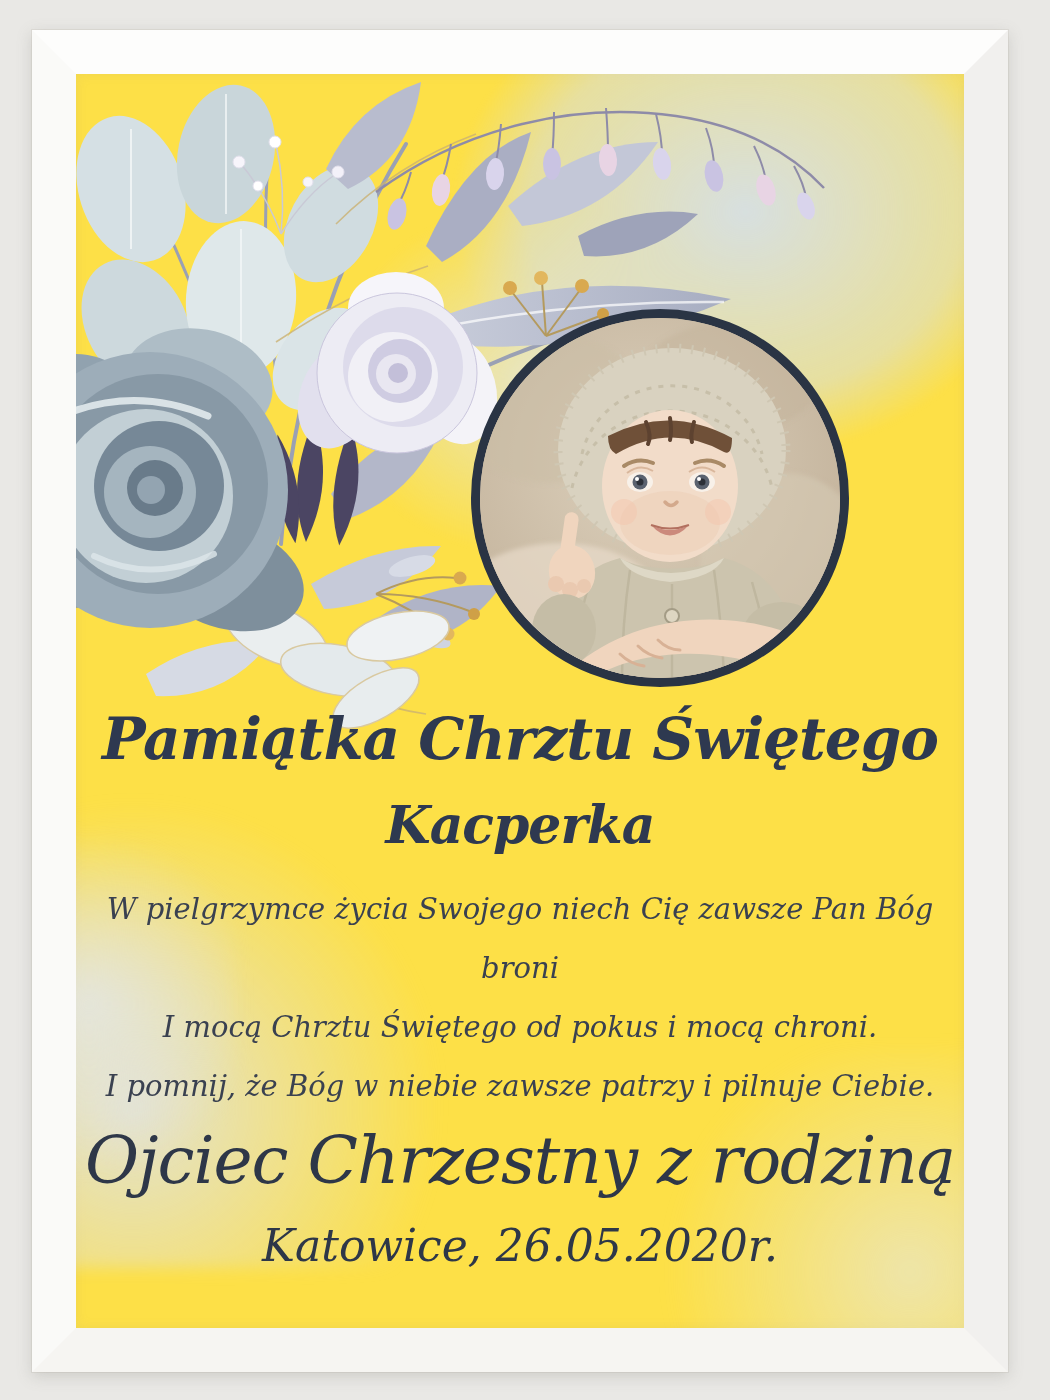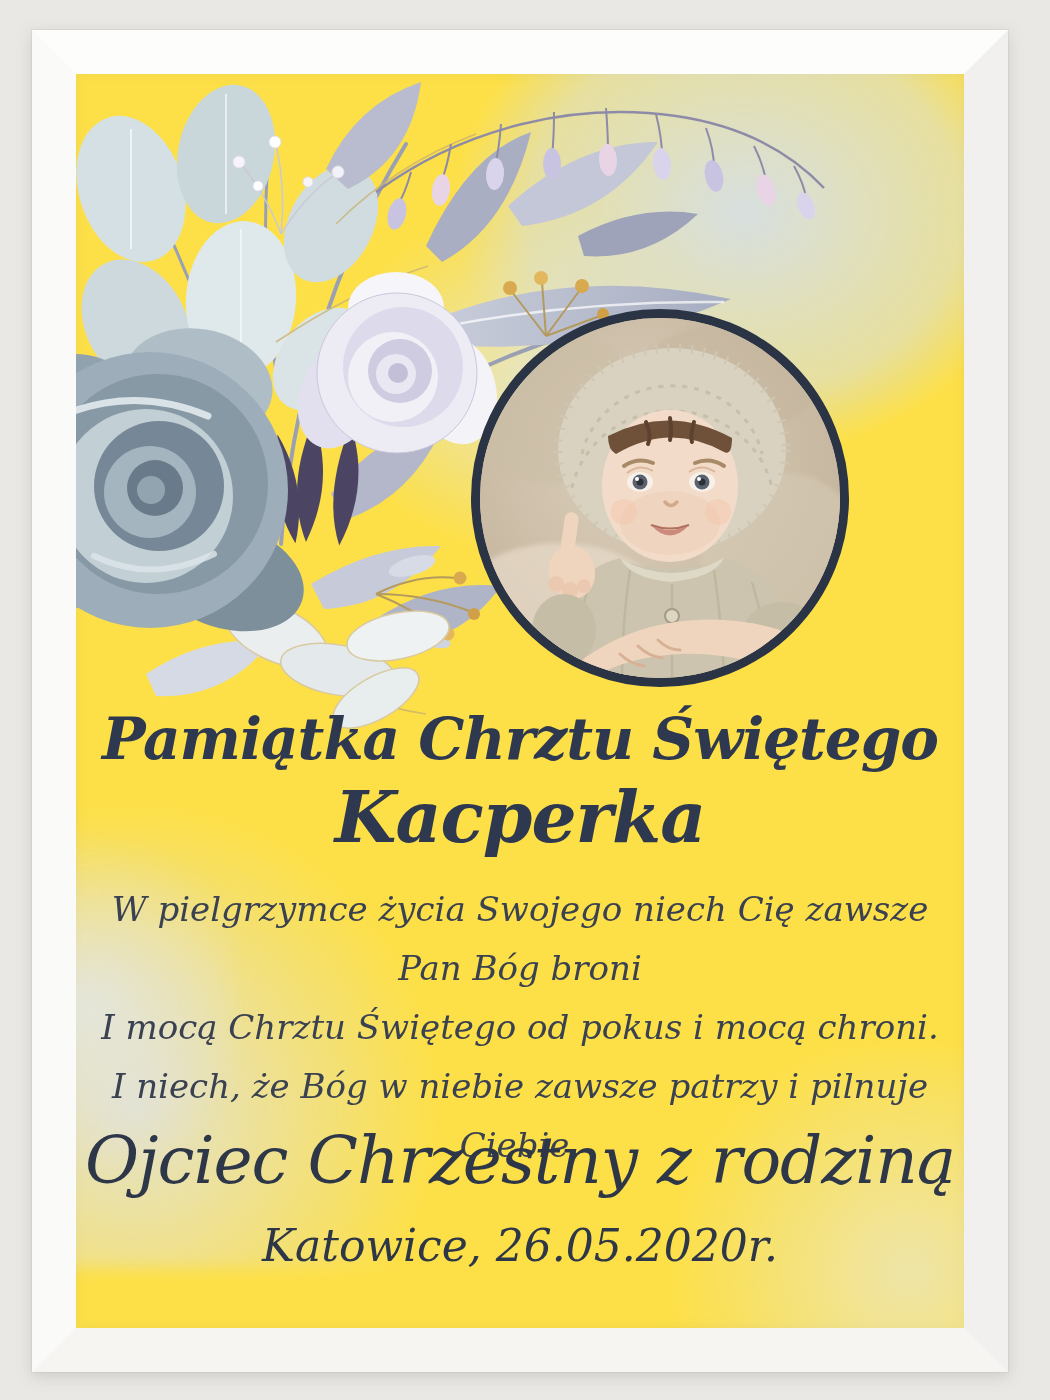--- a/index.html
+++ b/index.html
@@ -57,22 +57,22 @@
   
   .photo{
     position:absolute;left:395px;top:235px;width:360px;height:360px;
     border:9px solid #2a3444;border-radius:50%;
     overflow:hidden;background:#cdbfa9;
   }
   .photo svg{display:block;width:100%;height:100%;}
   
   .txt{position:absolute;left:0;right:0;text-align:center;color:#2e3950;}
   .title1{top:634px;font-size:58px;font-weight:bold;font-style:italic;letter-spacing:-1px;line-height:1.1;}
-  .title2{top:704px;font-size:71px;font-weight:bold;font-style:italic;letter-spacing:-1px;line-height:1.1;}
-  .poem{top:806px;font-style:italic;color:#3a4150;font-size:34px;line-height:59px;font-weight:normal;}
+  .title2{top:722px;font-size:52px;font-weight:bold;font-style:italic;letter-spacing:-1px;line-height:1.1;}
+  .poem{top:806px;font-style:italic;color:#3a4150;font-size:29px;line-height:59px;font-weight:normal;}
   .signature{top:1048px;font-size:66px;font-style:italic;letter-spacing:-1px;color:#2e3748;}
   .placedate{top:1146px;font-size:44px;font-style:italic;color:#2e3748;}
 </style>
 </head>
 <body>
 
 <div class="frame">
   <div class="frame-border"></div>
   <div class="poster">
 
@@ -324,19 +324,19 @@
         </g>
         <rect width="360" height="360" fill="url(#vig)"></rect>
       </svg>
     </div>
 
     <div class="txt title1">Pamiątka Chrztu Świętego</div>
     <div class="txt title2">Kacperka</div>
     <div class="txt poem">
       <div>W pielgrzymce życia Swojego niech Cię zawsze Pan Bóg broni</div>
       <div>I mocą Chrztu Świętego od pokus i mocą chroni.</div>
-      <div>I niech, że Bóg w niebie zawsze patrzy i pilnuje Ciebie.</div>
+      <div>I pomnij, że Bóg w niebie zawsze patrzy i pilnuje Ciebie.</div>
     </div>
     <div class="txt signature">Ojciec Chrzestny z rodziną</div>
     <div class="txt placedate">Katowice, 26.05.2020r.</div>
 
   </div>
 </div>
 
 </body></html>

